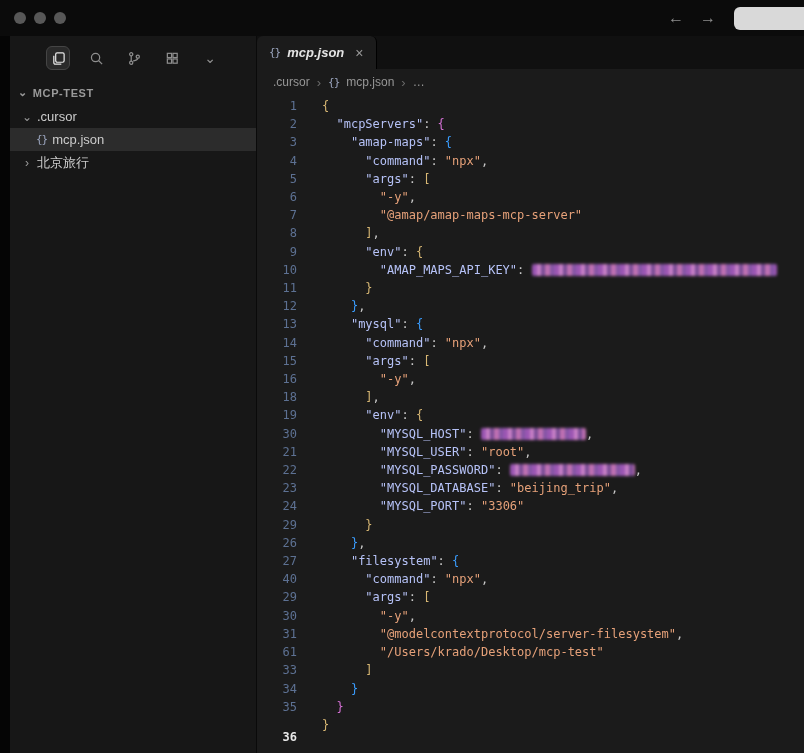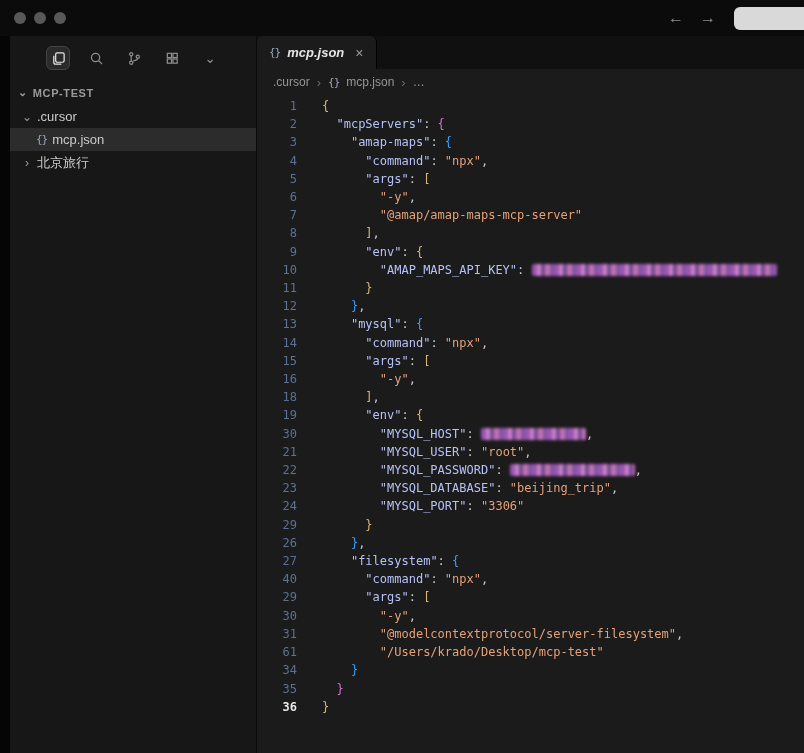--- a/index.html
+++ b/index.html
@@ -44,21 +44,21 @@
   .tab-close { color:#9a9a9a; font-size:14px; margin-left:4px; cursor:pointer; }
 
   
   .breadcrumb { height:26px; display:flex; align-items:center; gap:7px; padding-left:16px; font-size:12px; color:#969696; background:#1b1b1b; }
   .crumb-sep { color:#6a6a6a; font-size:13px; }
 
   
   .code-area { flex:1; overflow:hidden; padding-top:2px; font-family:"DejaVu Sans Mono", monospace; font-size:12px; line-height:18.2px; position:relative; }
   .code-row { display:flex; white-space:pre; }
   .ln { width:40px; text-align:right; color:var(--c-ln,#5d7193); flex:none; user-select:none; }
-  .ln.active { color:#e8e8e8; font-weight:700; }
+  .ln.active { color:#e8e8e8; font-weight:700;margin-top:12px; }
   .lcode { margin-left:25px; white-space:pre; }
   .tk-w { white-space:pre; }
   .tk-k { color:var(--c-key,#b6c2f7); }
   .tk-s { color:var(--c-str,#e6a179); }
   .tk-p { color:var(--c-pn,#c9c9c9); }
   .tk-g { color:var(--c-g,#d9b874); }
   .tk-o { color:var(--c-o,#d670d6); }
   .tk-u { color:var(--c-u,#3b9eff); }
   .redact { display:inline-block; height:12px; border-radius:2px; vertical-align:-2px;
     background:repeating-linear-gradient(90deg,#a65bc0 0 5px,#d98bd6 5px 9px,#7e4f9e 9px 13px,#cf79c0 13px 18px,#8d5ab0 18px 22px);
@@ -188,20 +188,21 @@
             <div class="code-row"><span class="ln">23</span><span class="lcode"><span class="tk-w">        </span><span class="tk-k">"MYSQL_DATABASE"</span><span class="tk-p">: </span><span class="tk-s">"beijing_trip"</span><span class="tk-p">,</span></span></div>
             <div class="code-row"><span class="ln">24</span><span class="lcode"><span class="tk-w">        </span><span class="tk-k">"MYSQL_PORT"</span><span class="tk-p">: </span><span class="tk-s">"3306"</span></span></div>
             <div class="code-row"><span class="ln">29</span><span class="lcode"><span class="tk-w">      </span><span class="tk-g">}</span></span></div>
             <div class="code-row"><span class="ln">26</span><span class="lcode"><span class="tk-w">    </span><span class="tk-u">}</span><span class="tk-p">,</span></span></div>
             <div class="code-row"><span class="ln">27</span><span class="lcode"><span class="tk-w">    </span><span class="tk-k">"filesystem"</span><span class="tk-p">: </span><span class="tk-u">{</span></span></div>
             <div class="code-row"><span class="ln">40</span><span class="lcode"><span class="tk-w">      </span><span class="tk-k">"command"</span><span class="tk-p">: </span><span class="tk-s">"npx"</span><span class="tk-p">,</span></span></div>
             <div class="code-row"><span class="ln">29</span><span class="lcode"><span class="tk-w">      </span><span class="tk-k">"args"</span><span class="tk-p">: </span><span class="tk-g">[</span></span></div>
             <div class="code-row"><span class="ln">30</span><span class="lcode"><span class="tk-w">        </span><span class="tk-s">"-y"</span><span class="tk-p">,</span></span></div>
             <div class="code-row"><span class="ln">31</span><span class="lcode"><span class="tk-w">        </span><span class="tk-s">"@modelcontextprotocol/server-filesystem"</span><span class="tk-p">,</span></span></div>
             <div class="code-row"><span class="ln">61</span><span class="lcode"><span class="tk-w">        </span><span class="tk-s">"/Users/krado/Desktop/mcp-test"</span></span></div>
+            <div class="code-row"><span class="ln">33</span><span class="lcode"><span class="tk-w">      </span><span class="tk-g">]</span></span></div>
             <div class="code-row"><span class="ln">34</span><span class="lcode"><span class="tk-w">    </span><span class="tk-u">}</span></span></div>
             <div class="code-row"><span class="ln">35</span><span class="lcode"><span class="tk-w">  </span><span class="tk-o">}</span></span></div>
             <div class="code-row"><span class="ln active">36</span><span class="lcode"><span class="tk-g">}</span></span></div>
           </div>
       </div>
     </div>
   </div>
 
 </div>
 

